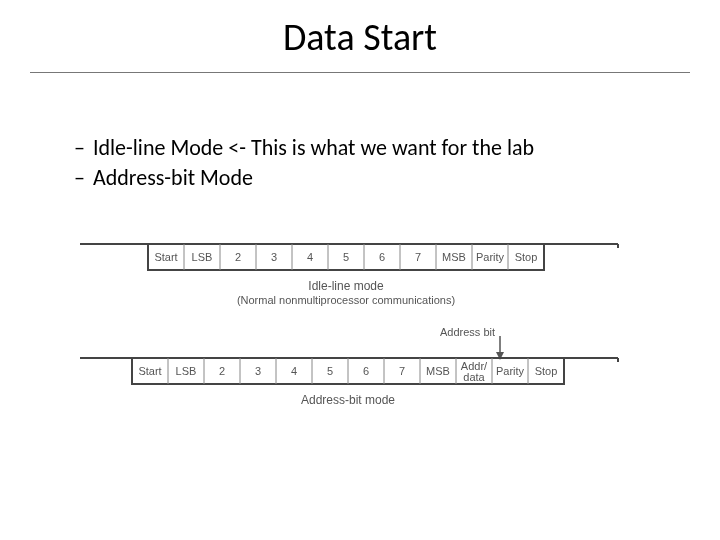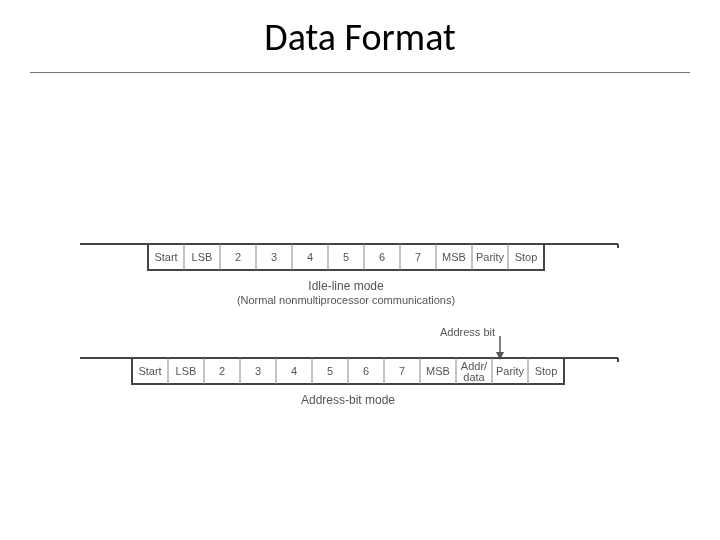--- a/index.html
+++ b/index.html
@@ -15,23 +15,29 @@
   .diagram{position:absolute;top:240px;left:80px;width:560px;font-family:Arial,sans-serif;color:#555;}
   svg text{font-family:Arial,sans-serif;fill:#555;}
   .tick{font-size:11px;}
   .small{font-size:11px;}
   .mode-label{font-size:12px;}
 </style>
 </head>
 <body>
 
 <div class="slide">
-  <div class="title">Data Format</div>
+  <div class="title">Data Start</div>
   <div class="hr"></div>
 
+  <div class="sub sub1">
+    <span class="dash">–</span><span>Idle-line Mode &lt;- This is what we want for the lab</span>
+  </div>
+  <div class="sub sub2">
+    <span class="dash">–</span><span>Address-bit Mode</span>
+  </div>
 
   <div class="diagram">
     <svg width="560" height="220">
 
       <g>
 
         <line x1="0" y1="4" x2="68" y2="4" stroke="#444" stroke-width="2"></line>
 
         <line x1="68" y1="4" x2="68" y2="30" stroke="#444" stroke-width="2"></line>
 

